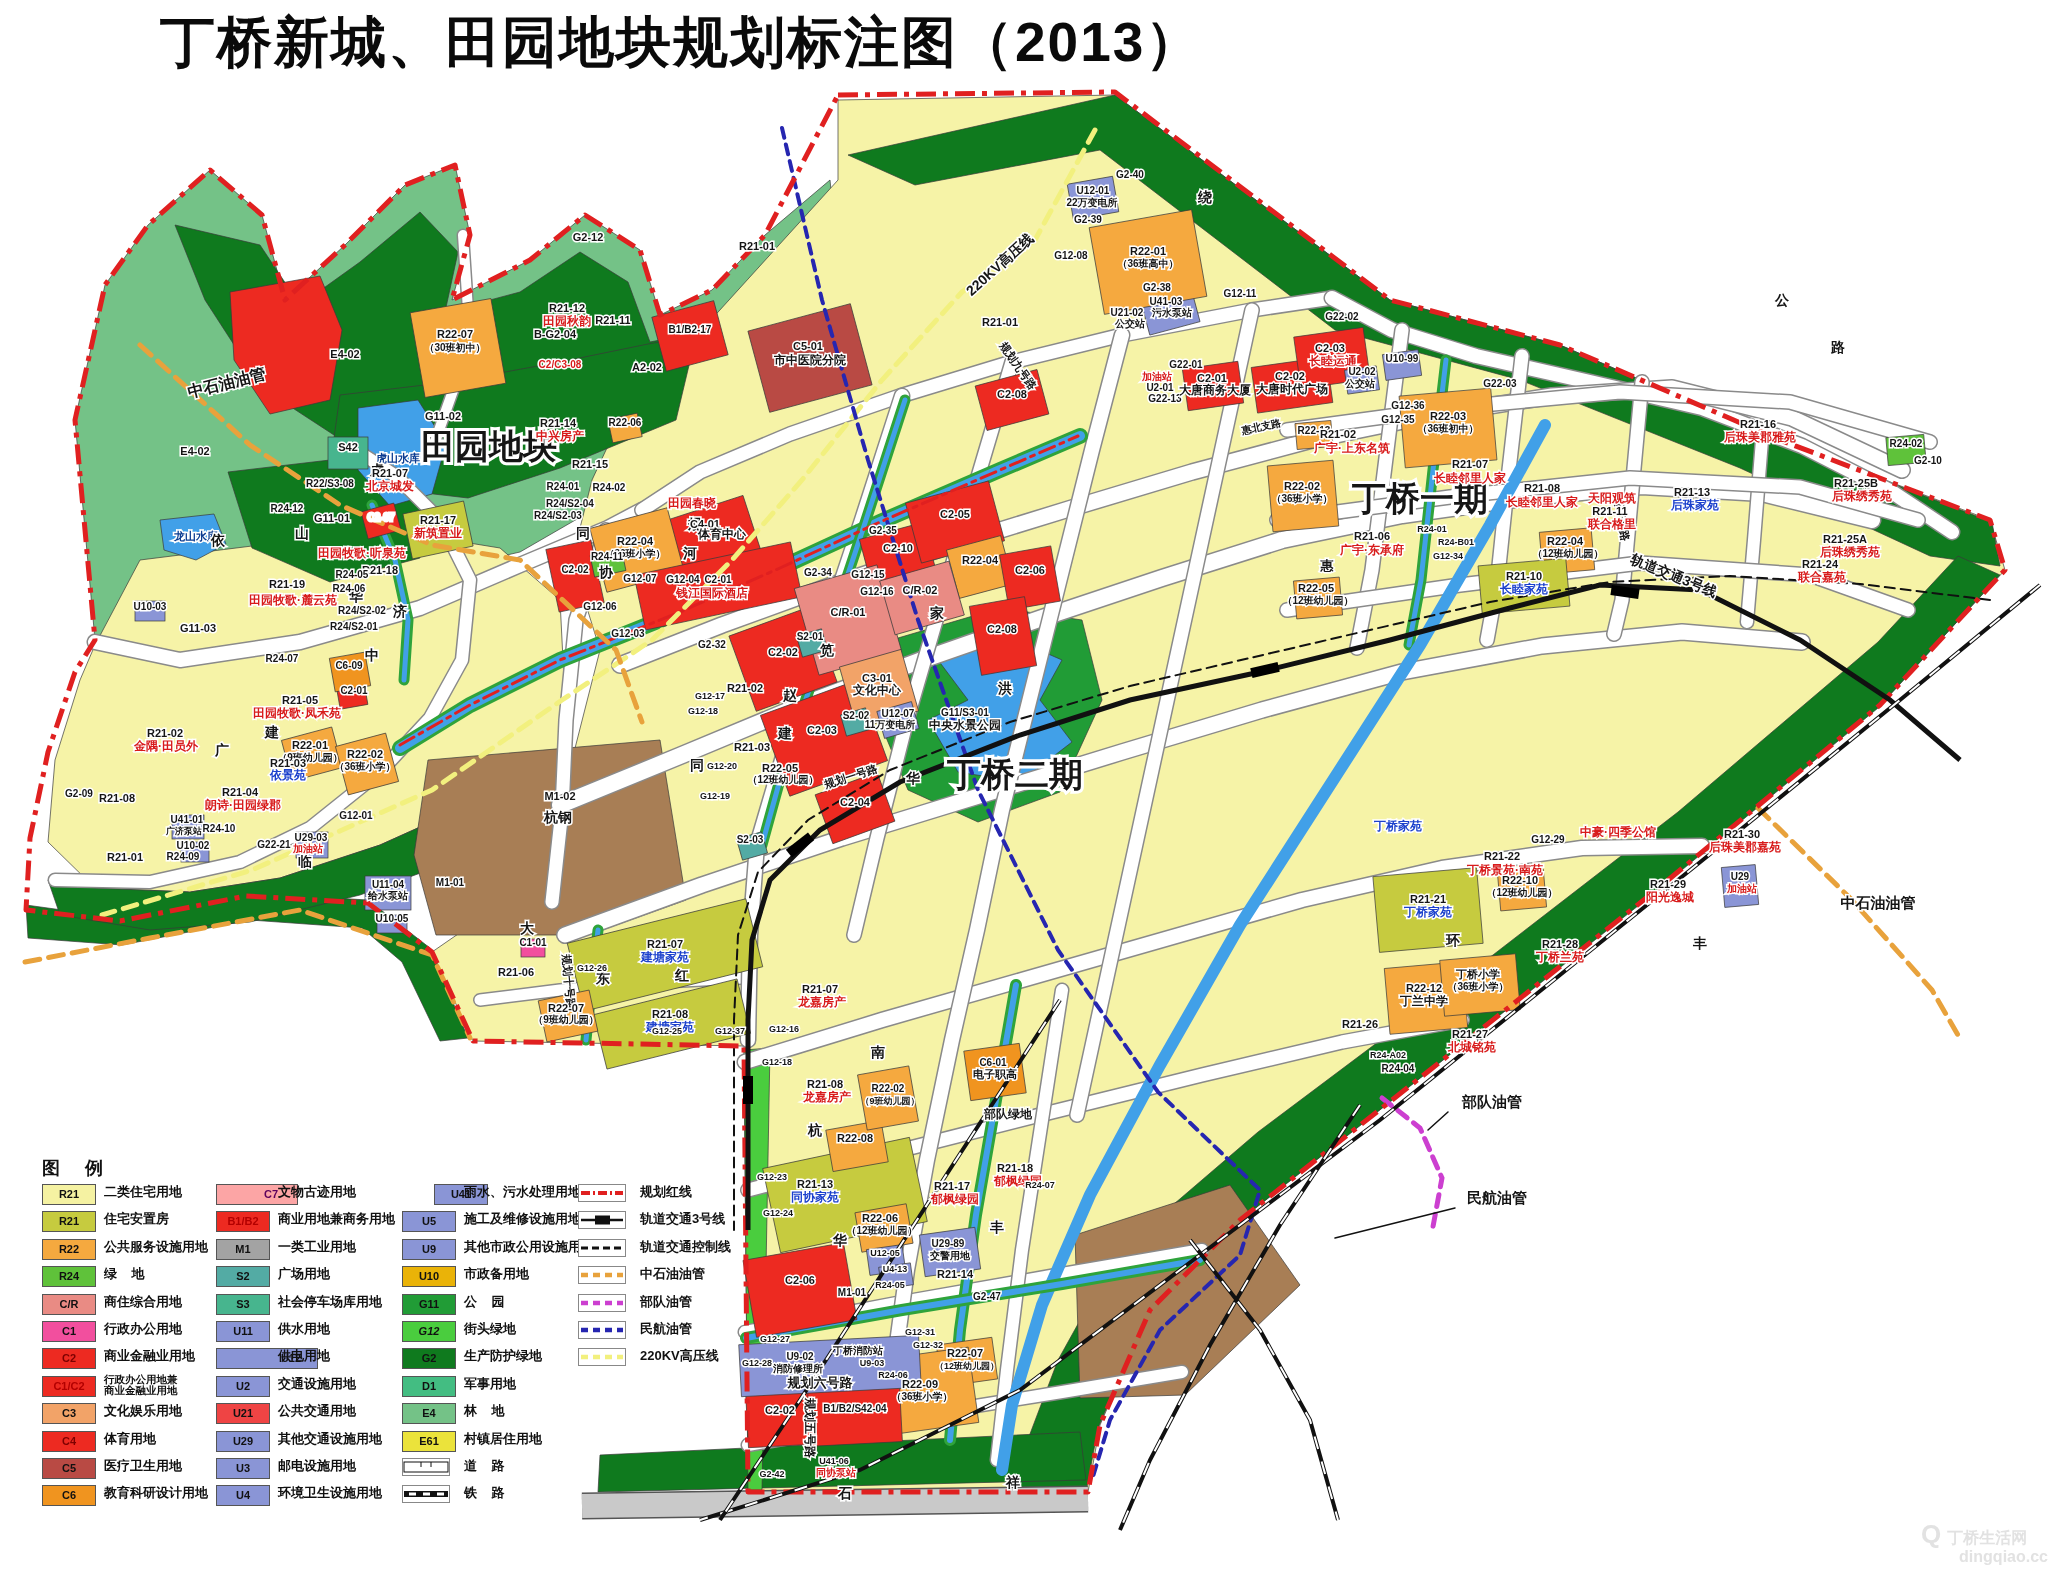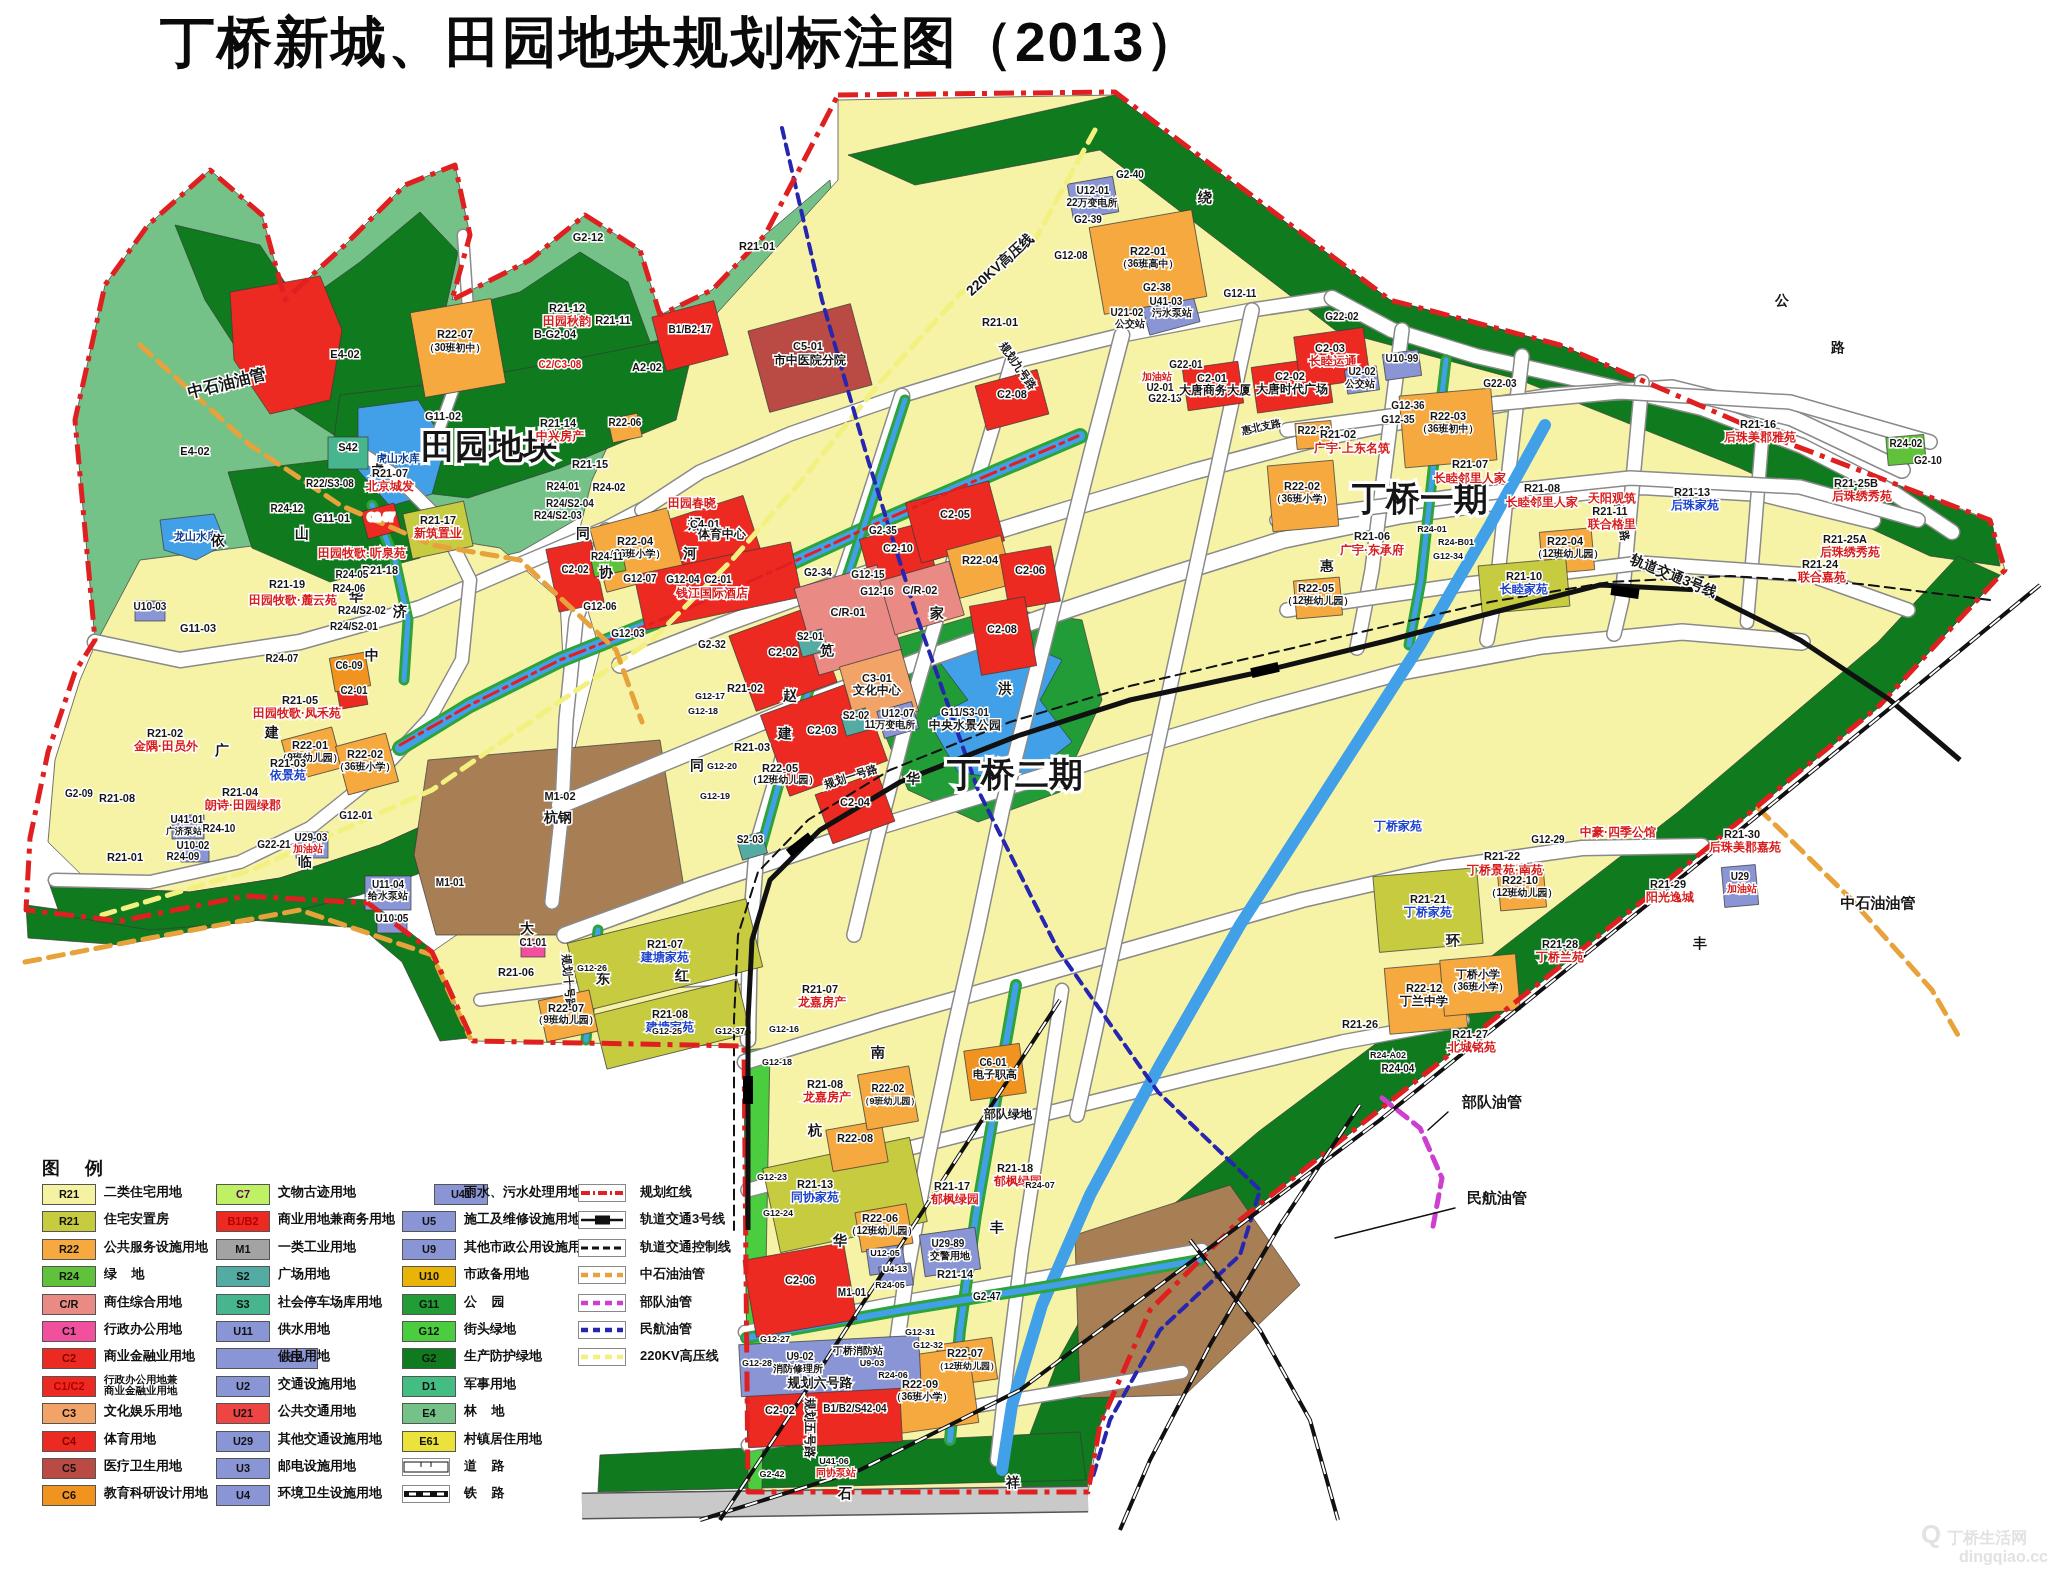--- a/index.html
+++ b/index.html
@@ -592,21 +592,21 @@
     </div>
     <div class="lg-row" style="left: 12px; top: 302px;">
       <div class="lg-sw" style="background: rgb(185, 74, 68); color: rgb(17, 17, 17);">C5</div>
       <div class="lg-lb">医疗卫生用地</div>
     </div>
     <div class="lg-row" style="left: 12px; top: 329.4px;">
       <div class="lg-sw" style="background: rgb(240, 148, 31); color: rgb(17, 17, 17);">C6</div>
       <div class="lg-lb">教育科研设计用地</div>
     </div>
     <div class="lg-row" style="left: 186px; top: 28px;">
-      <div class="lg-sw" style="background: #bef264; color: rgb(92, 0, 92);">C7</div>
+      <div class="lg-sw" style="background: #fca5a5; color: rgb(92, 0, 92); padding-left: 28px;">C7</div>
       <div class="lg-lb">文物古迹用地</div>
     </div>
     <div class="lg-row" style="left: 186px; top: 55.4px;">
       <div class="lg-sw" style="background: rgb(237, 42, 33); color: rgb(179, 0, 0);">B1/B2</div>
       <div class="lg-lb">商业用地兼商务用地</div>
     </div>
     <div class="lg-row" style="left: 186px; top: 82.8px;">
       <div class="lg-sw" style="background: #a3a3a3; color: rgb(17, 17, 17);">M1</div>
       <div class="lg-lb">一类工业用地</div>
     </div>
@@ -660,21 +660,21 @@
     </div>
     <div class="lg-row" style="left: 372px; top: 110.2px;">
       <div class="lg-sw" style="background: #eab308; color: rgb(17, 17, 17);">U10</div>
       <div class="lg-lb">市政备用地</div>
     </div>
     <div class="lg-row" style="left: 372px; top: 137.6px;">
       <div class="lg-sw" style="background: rgb(33, 156, 54); color: rgb(17, 17, 17); text-align: center;">G11</div>
       <div class="lg-lb">公    园</div>
     </div>
     <div class="lg-row" style="left: 372px; top: 165px;">
-      <div class="lg-sw" style="background: rgb(74, 205, 62); color: rgb(17, 17, 17);">G12</div>
+      <div class="lg-sw" style="background: rgb(74, 205, 62); color: rgb(17, 17, 17); font-style: italic;">G12</div>
       <div class="lg-lb">街头绿地</div>
     </div>
     <div class="lg-row" style="left: 372px; top: 192.4px;">
       <div class="lg-sw" style="background: rgb(15, 122, 30); color: rgb(17, 17, 17);">G2</div>
       <div class="lg-lb">生产防护绿地</div>
     </div>
     <div class="lg-row" style="left: 372px; top: 219.8px;">
       <div class="lg-sw" style="background: rgb(67, 189, 130); color: rgb(17, 17, 17);">D1</div>
       <div class="lg-lb">军事用地</div>
     </div>

